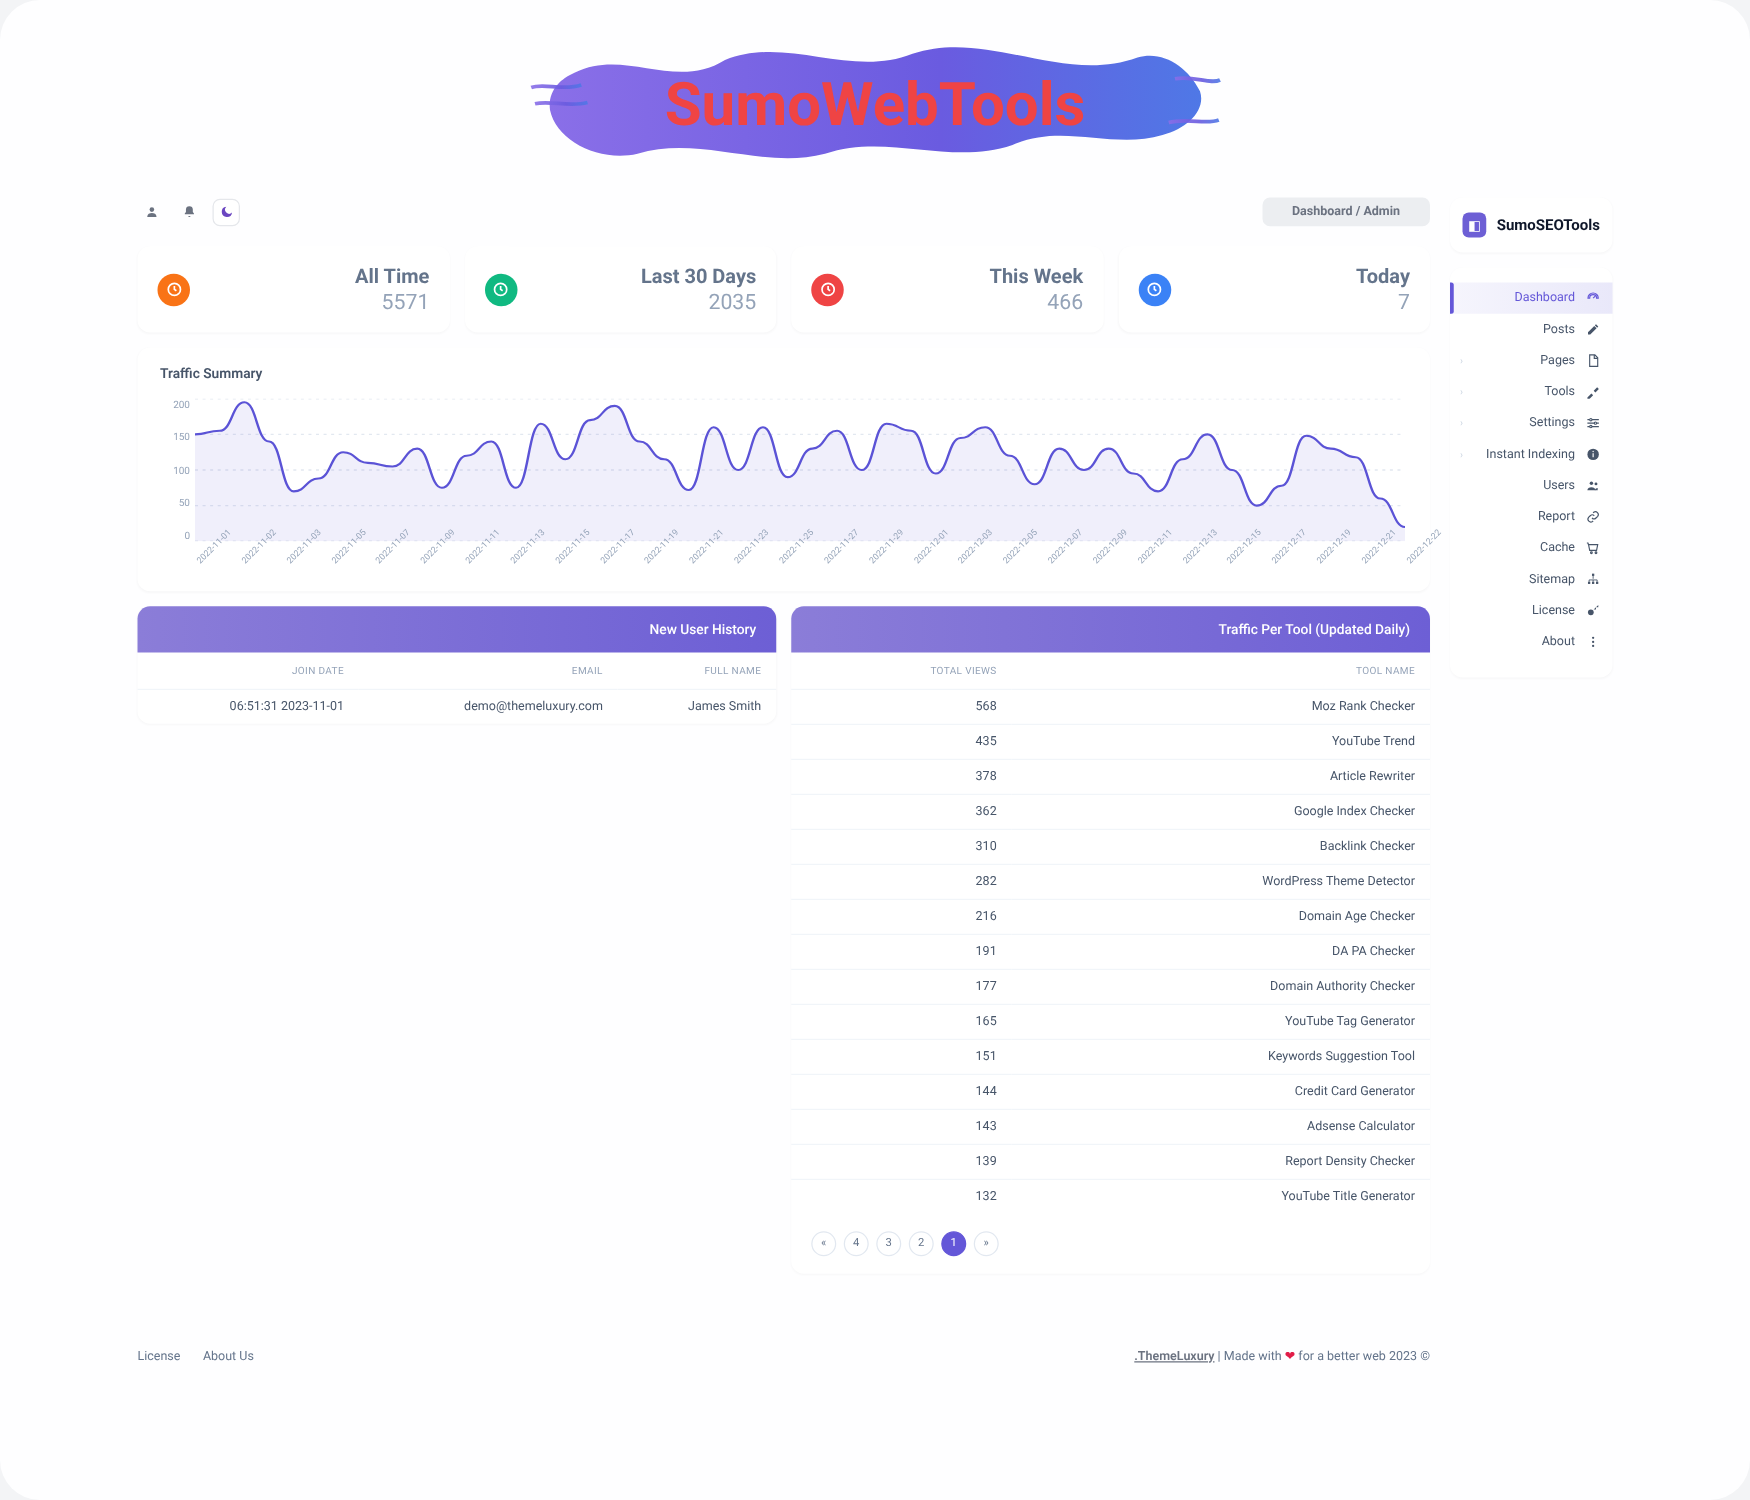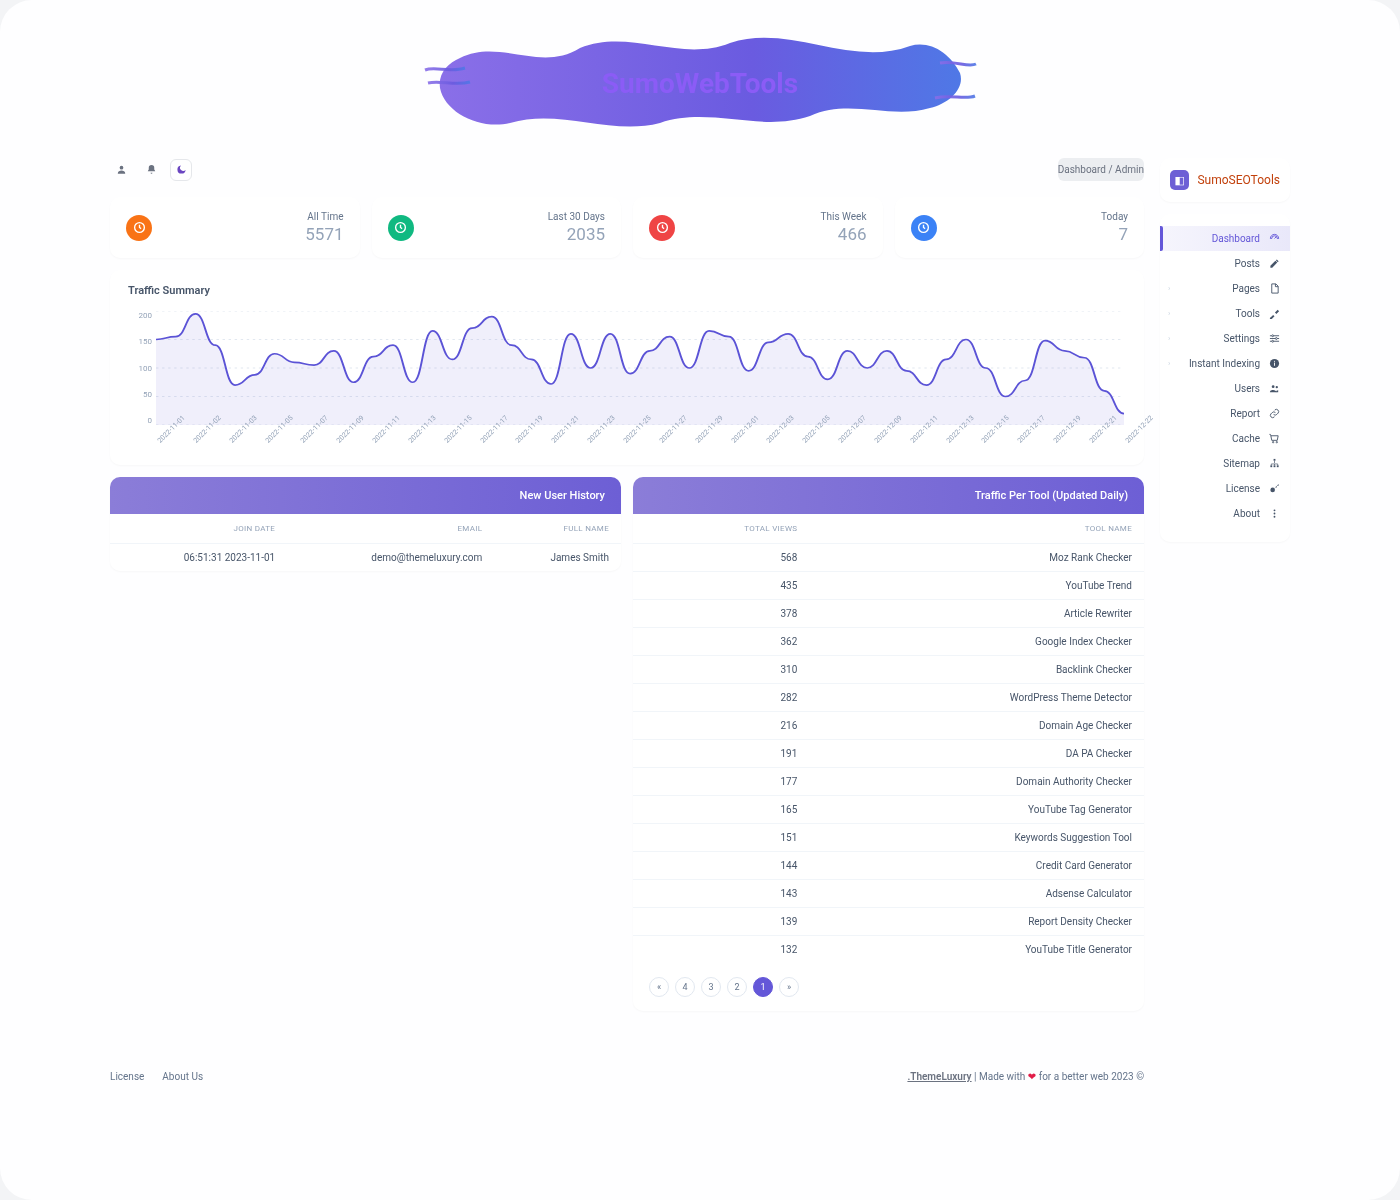--- a/index.html
+++ b/index.html
@@ -3,39 +3,39 @@
 <meta charset="utf-8">
 <style>
 * { margin:0; padding:0; box-sizing:border-box; }
 body { font-family:-apple-system,BlinkMacSystemFont,"Segoe UI",Roboto,sans-serif; background:#f3f4f6; color:#374151; font-size:12px; }
 .page { width:1400px; min-height:1200px; margin:0 auto; background:#fefeff; border-radius:32px; padding:0; position:relative; overflow:hidden; }
 
 
 .banner { display:flex; align-items:center; justify-content:center; padding:28px 0 20px; }
 .brush { position:relative; width:560px; height:110px; display:flex; align-items:center; justify-content:center; }
 .brush-bg { position:absolute; inset:0; }
-.brush-text { position:relative; color:#8b5cf6; font-size:28px; font-weight:700; z-index:2; }
+.brush-text { position:relative; color:#ef4444; font-size:48px; font-weight:700; z-index:2; }
 
 .container { display:flex; gap:16px; padding:0 110px 60px; }
 .main { flex:1; min-width:0; }
 .sidebar { width:130px; }
 
 
 .topbar { display:flex; align-items:center; justify-content:space-between; margin-bottom:16px; }
 .tb-left { display:flex; gap:8px; align-items:center; }
 .tb-icon { width:22px; height:22px; display:flex; align-items:center; justify-content:center; color:#6b7280; cursor:pointer; }
 .tb-icon.boxed { background:#fff; border:1px solid #e5e7eb; border-radius:6px; color:#6b46c1; }
-.breadcrumbs { background:#eceef1; padding:6px 0; border-radius:6px; font-size:10px; color:#6b7280; }
+.breadcrumbs { background:#eceef1; padding:6px 24px; border-radius:6px; font-size:10px; color:#6b7280;font-weight:bold; }
 
 
 .stats { display:flex; gap:12px; margin-bottom:12px; }
 .stat { flex:1; background:#fff; border-radius:10px; padding:14px 16px; display:flex; align-items:center; justify-content:space-between; box-shadow:0 1px 2px rgba(0,0,0,0.03); }
 .stat-icon { width:26px; height:26px; border-radius:50%; display:flex; align-items:center; justify-content:center; color:#fff; }
 .stat-text { text-align:right; }
-.stat-label { font-size:10px; color:#64748b; }
+.stat-label { font-size:16px; color:#64748b;font-weight:bold; }
 .stat-value { font-size:17px; color:#94a3b8; margin-top:2px; }
 
 
 .card { background:#fff; border-radius:10px; margin-bottom:12px; box-shadow:0 1px 2px rgba(0,0,0,0.03); }
 .card-header-plain { padding:14px 18px; font-size:11px; font-weight:600; color:#475569; text-align:left; }
 .chart-body { padding:0 16px 24px; }
 .chart-wrap { position:relative; height:130px; }
 .ylabels { position:absolute; left:0; top:0; bottom:16px; width:26px; display:flex; flex-direction:column; justify-content:space-between; text-align:right; font-size:8px; color:#94a3b8; }
 .chart-area { position:absolute; left:30px; right:4px; top:0; bottom:16px; }
 .chart-area svg { width:100%; height:100%; display:block; }
@@ -54,21 +54,21 @@
 .table td { font-size:10px; color:#475569; padding:8px 12px; text-align:right; border-top:1px solid #f1f5f9; }
 
 .pagination { display:flex; gap:6px; padding:14px 16px; }
 .pg { width:20px; height:20px; border-radius:50%; border:1px solid #e2e8f0; display:flex; align-items:center; justify-content:center; font-size:9px; color:#64748b; cursor:pointer; background:#fff; }
 .pg.active { background:#6457d8; color:#fff; border-color:#6457d8; }
 
 
 .sb-card { background:#fff; border-radius:10px; box-shadow:0 1px 2px rgba(0,0,0,0.03); }
 .sb-brand { display:flex; align-items:center; gap:8px; padding:12px 10px; }
 .sb-logo { width:20px; height:20px; background:#6d5fd5; border-radius:5px; display:flex; align-items:center; justify-content:center; color:#fff; font-size:11px; }
-.sb-title { font-weight:400; font-size:12px; color:#c2410c; }
+.sb-title { font-weight:700; font-size:12px; color:#0f172a; }
 .sb-menu { padding:12px 0 16px; }
 .sb-item { display:flex; align-items:center; padding:7px 10px; font-size:10px; color:#475569; cursor:pointer; position:relative; justify-content:flex-end; gap:8px; }
 .sb-item.active { background:linear-gradient(90deg,rgba(99,91,217,0.06),rgba(99,91,217,0.14)); color:#6457d8; }
 .sb-item.active::after { content:''; position:absolute; left:0; top:0; bottom:0; width:3px; background:#6457d8; border-radius:0 2px 2px 0; }
 .sb-item .chev { position:absolute; left:8px; color:#cbd5e1; font-size:8px; }
 .sb-icon { width:12px; display:inline-flex; justify-content:center; }
 
 
 .footer { display:flex; justify-content:space-between; align-items:center; padding:8px 0 0 0; margin-top:40px; font-size:10px; color:#64748b; }
 .footer-links { display:flex; gap:18px; }

